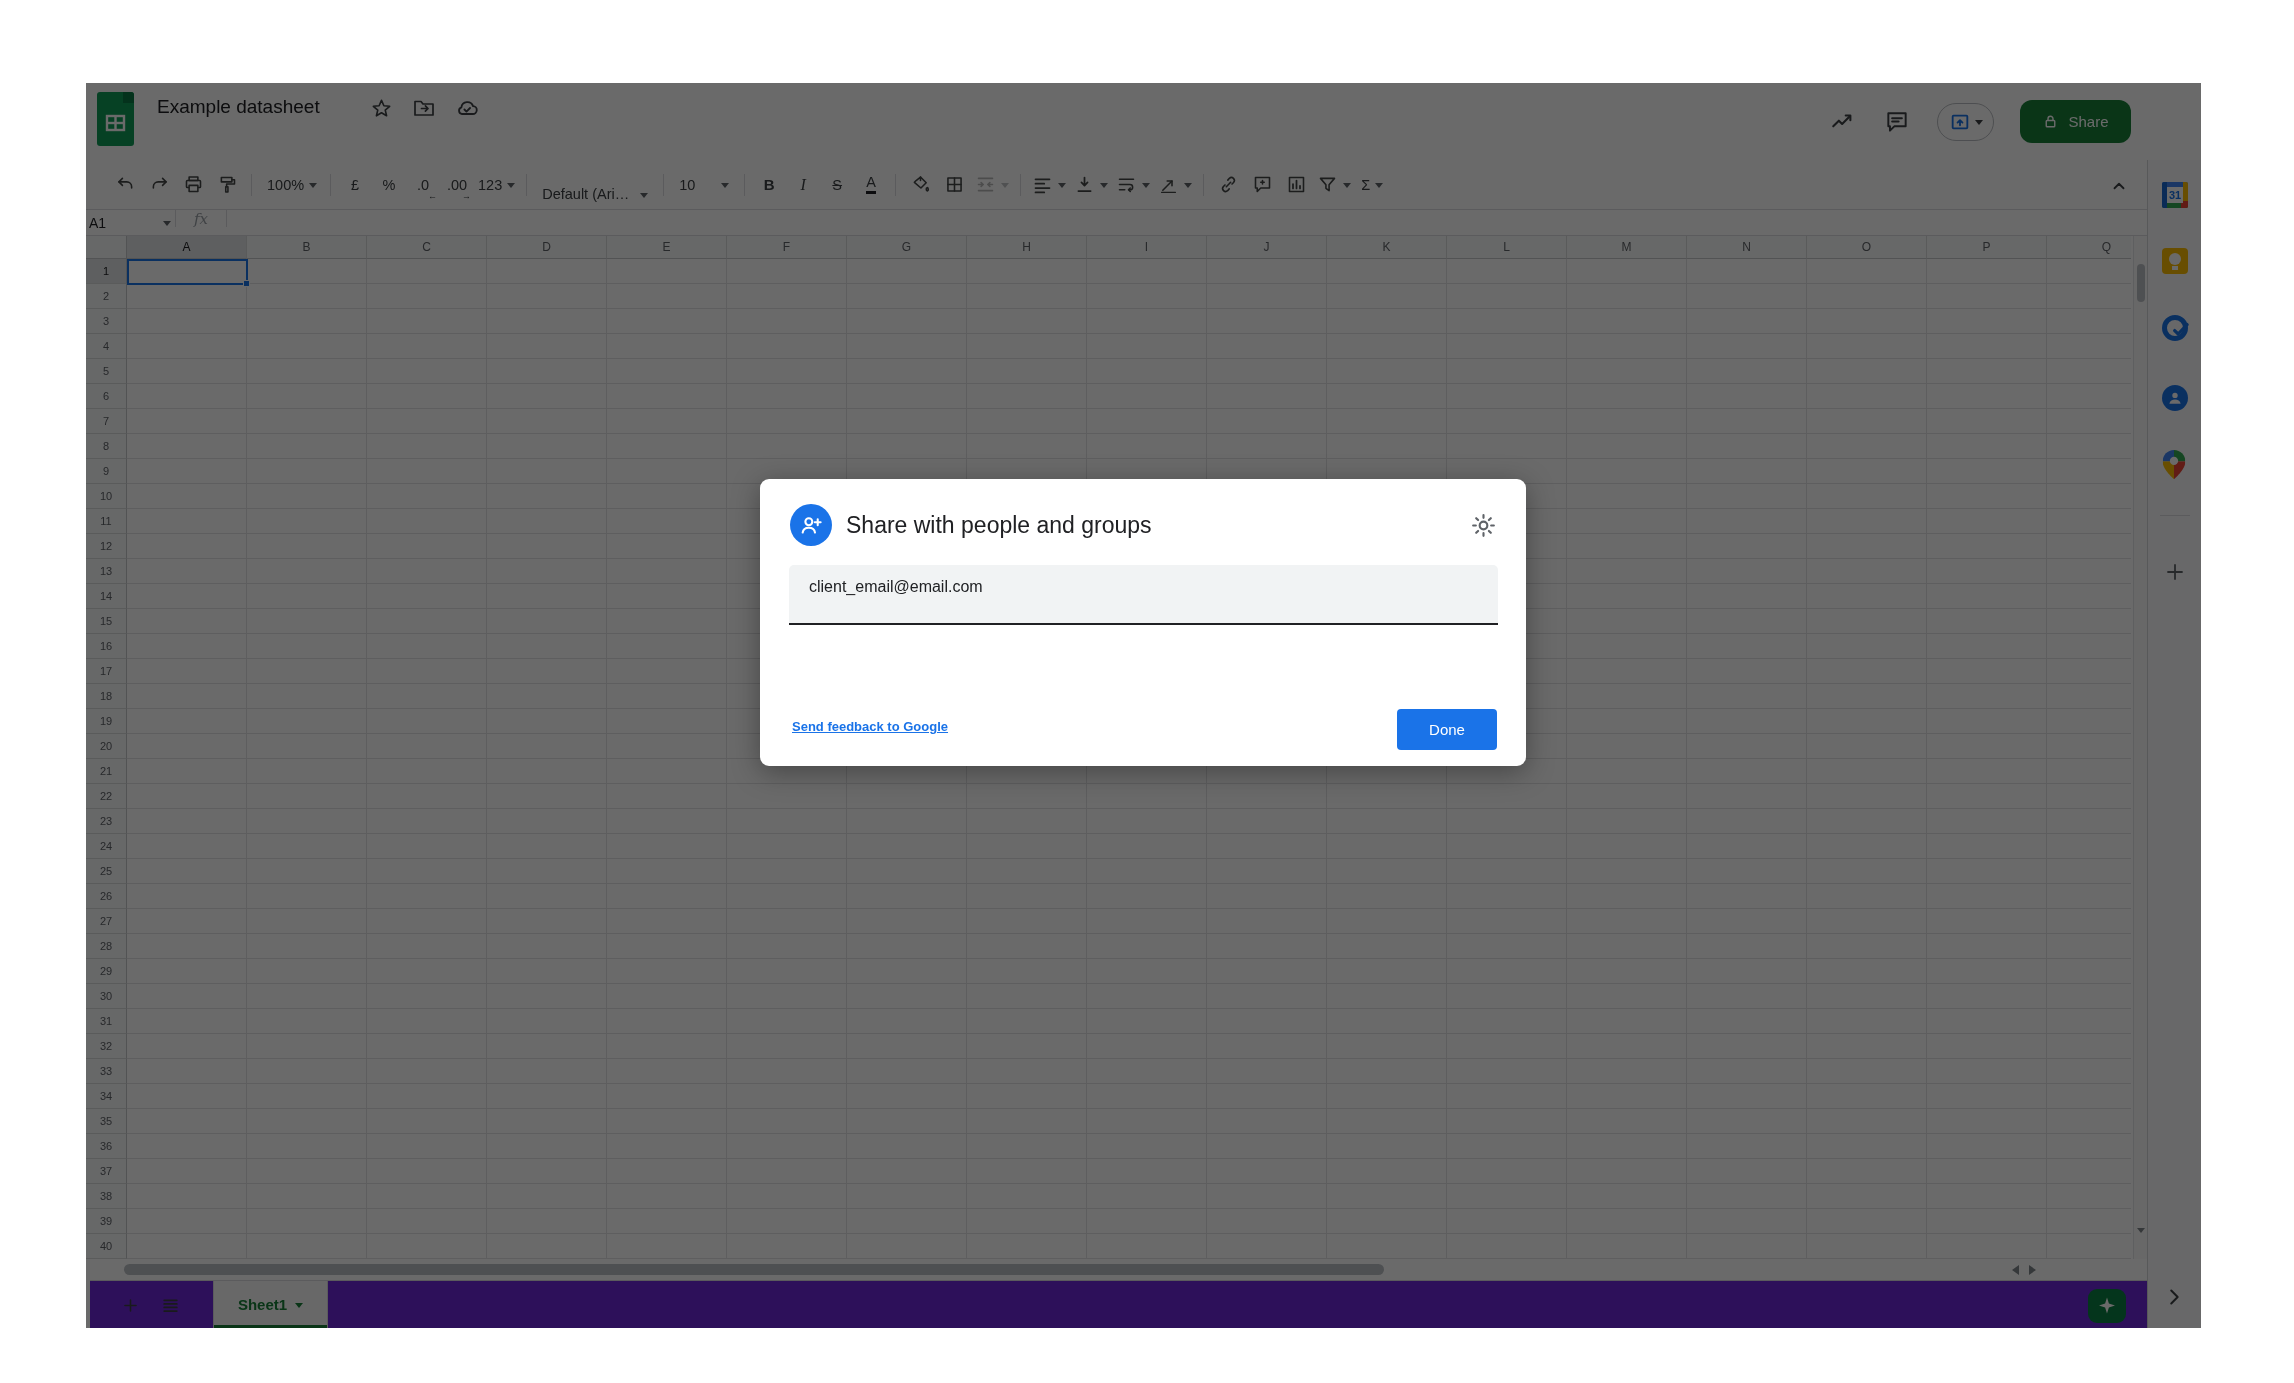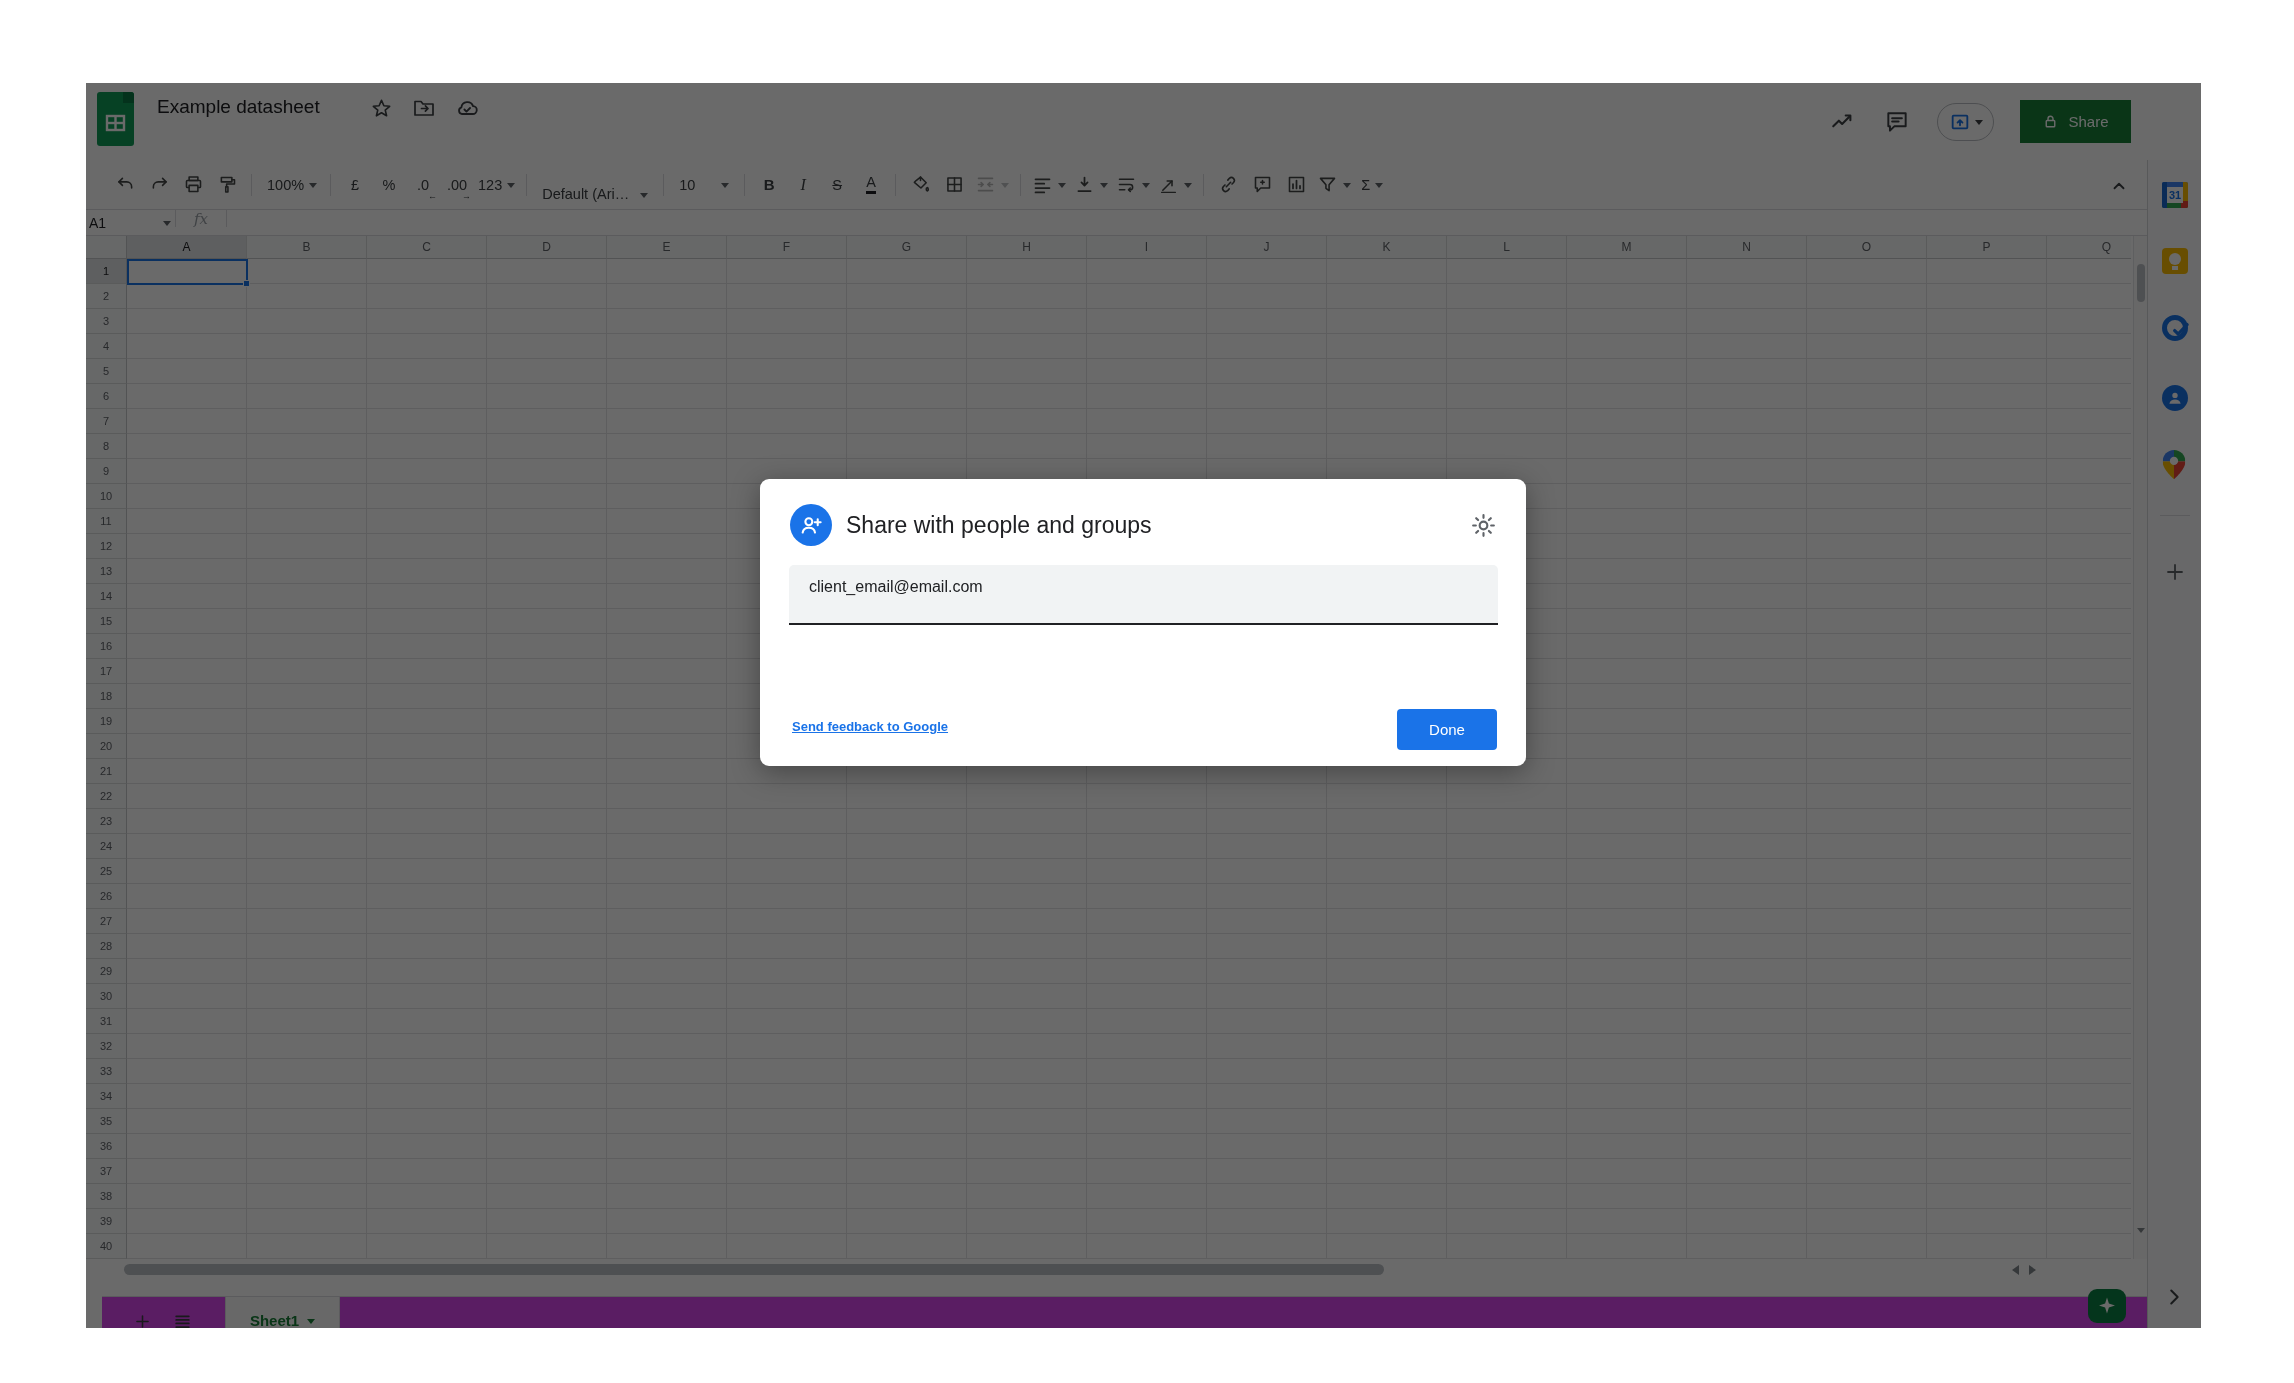--- a/index.html
+++ b/index.html
@@ -15,21 +15,21 @@
   .logo { position:absolute; left:11px; top:9px; width:37px; height:54px; background:#0f9d58; border-radius:3px; z-index:3; }
   .logo .fold { position:absolute; right:0; top:0; width:11px; height:11px; background:#0a7a44; border-radius:0 3px 0 0; }
   .doc-title { position:absolute; left:71px; top:13px; font-size:19px; color:#202124; white-space:nowrap; }
   .title-icons { position:absolute; left:282px; top:12px; display:flex; gap:17px; align-items:center; color:#5f6368; }
   .title-icons .ticon { width:26px; height:26px; display:flex; align-items:center; justify-content:center; cursor:pointer; }
 
   
   .hdr-right { position:absolute; top:0; right:70px; height:77px; display:flex; align-items:center; gap:26px; color:#3c4043; }
   .hicon { width:28px; height:28px; display:flex; align-items:center; justify-content:center; }
   .meet-pill { width:57px; height:38px; border:1px solid #babdc2; border-radius:19px; display:flex; align-items:center; justify-content:center; gap:3px; background:#fff; }
-  .share-btn { width:111px; height:43px; background:#188038; border:none; border-radius:0; color:#fff; font-size:15px; font-weight:500;
+  .share-btn { width:111px; height:43px; background:#188038; border:none; border-radius:12px; color:#fff; font-size:15px; font-weight:500;
                display:flex; align-items:center; justify-content:center; gap:9px; font-family:inherit; cursor:pointer; }
 
   
   .menubar { position:absolute; left:60px; top:47px; height:30px; display:flex; align-items:center; }
   .menu-item { font-size:15px; color:#202124; padding:4px 9px; border-radius:4px; cursor:pointer; white-space:nowrap; }
   .last-edit { font-size:14px; color:#3c4043; text-decoration:underline; margin-left:16px; cursor:pointer; white-space:nowrap; }
 
   
   .toolbar { position:absolute; left:0; top:77px; width:100%; height:50px; background:#fff; border-bottom:1px solid #dadce0;
              display:flex; align-items:center; padding-left:22px; color:#444746; }
@@ -76,21 +76,21 @@
   .vscroll { position:absolute; left:2047px; top:153px; width:14px; height:1023px; background:#fafafa; border-left:1px solid #e3e4e6; }
   .vthumb { position:absolute; left:3px; top:28px; width:8px; height:38px; background:#bdc1c6; border-radius:4px; cursor:grab; }
   .vdown { position:absolute; left:3px; bottom:8px; color:#5f6368; }
   .hscroll { position:absolute; left:0; top:1179px; width:2045px; height:16px; background:#fff; }
   .hthumb { position:absolute; left:38px; top:2px; width:1260px; height:11px; background:#bdc1c6; border-radius:6px; cursor:grab; }
   .harrow { position:absolute; top:3px; width:0; height:0; border:5px solid transparent; cursor:pointer; }
   .harrow.left  { right:112px; border-right:7px solid #80868b; }
   .harrow.right { right:90px;  border-left:7px solid #80868b; }
 
   
-  .bottombar { position:absolute; left:16px; top:1197px; width:2061px; height:48px; background:#d946ef; border-top:1px solid #dadce0;margin-top:16px; }
+  .bottombar { position:absolute; left:4px; top:1197px; width:2061px; height:48px; background:#6d28d9; border-top:1px solid #dadce0; }
   .bb-btn { position:absolute; top:12px; width:24px; height:24px; display:flex; align-items:center; justify-content:center; color:#3c4043; cursor:pointer; }
   .sheet-tab { position:absolute; left:123px; top:0; width:115px; height:47px; background:#fafbfb; border-left:1px solid #dadce0; border-right:1px solid #dadce0;
                display:flex; align-items:center; justify-content:center; gap:8px; cursor:pointer; }
   .sheet-tab::after { content:""; position:absolute; left:0; right:0; bottom:0; height:3px; background:#188038; }
   .sheet-label { color:#188038; font-weight:bold; font-size:15px; }
   .tab-caret { width:0; height:0; border:4px solid transparent; border-top:5px solid #188038; margin-top:5px; }
   .explore-btn { position:absolute; left:2002px; top:1206px; width:38px; height:34px; background:#0b8043; border-radius:9px;
                  display:flex; align-items:center; justify-content:center; cursor:pointer; }
 
   

